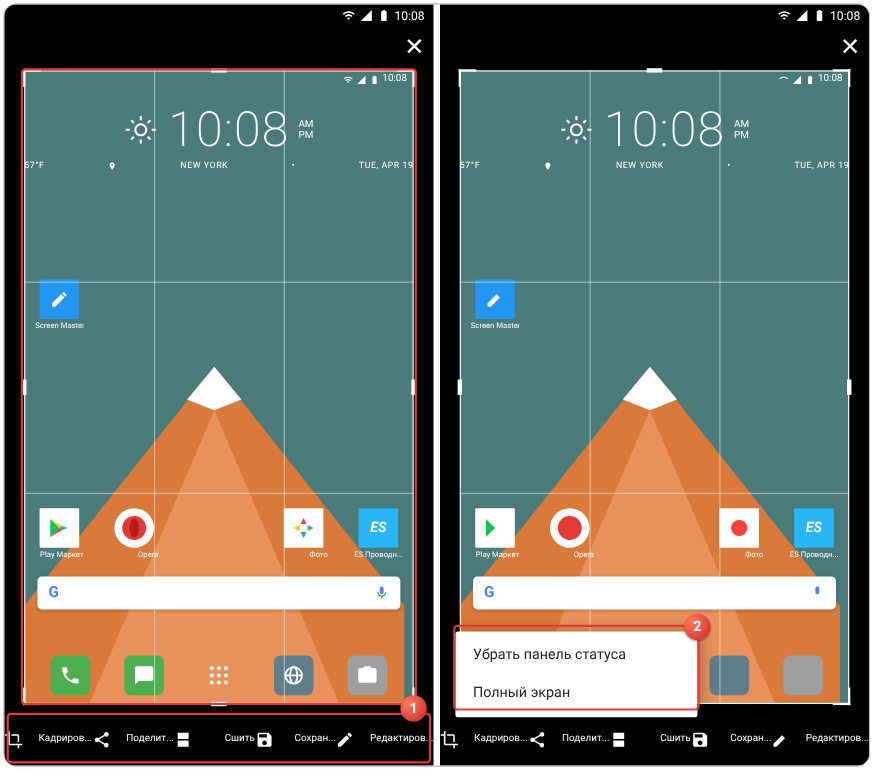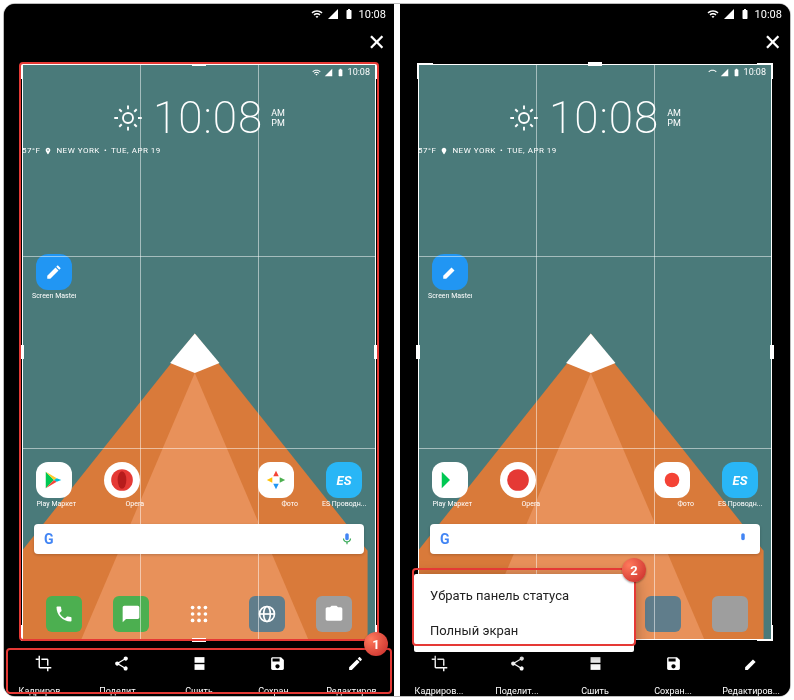--- a/index.html
+++ b/index.html
@@ -30,31 +30,31 @@
 .handle.r{right:-2px;top:50%;transform:translateY(-50%);width:4px;height:14px}
 .wallpaper{position:absolute;inset:0;overflow:hidden}
 .mountain{position:absolute;bottom:0;left:0;right:0;height:60%}
 .inner-status{position:absolute;top:0;left:0;right:0;height:16px;display:flex;justify-content:flex-end;align-items:center;padding:0 6px;gap:3px;color:#fff;font-size:9px}
 .inner-status svg{width:9px;height:9px;fill:#fff}
 .clock-widget{position:absolute;top:28px;left:0;right:0;text-align:center;color:#fff}
 .clock-row{display:flex;justify-content:center;align-items:center;gap:10px}
 .sun-icon{width:30px;height:30px}
 .time{font-size:44px;font-weight:200;letter-spacing:1px}
 .ampm{font-size:9px;display:flex;flex-direction:column;line-height:10px;margin-left:-2px}
-.weather-row{font-size:8px;margin-top:2px;letter-spacing:.5px;display:flex;justify-content:flex-start;align-items:center;gap:4px}
+.weather-row{font-size:8px;margin-top:2px;letter-spacing:.5px;display:flex;justify-content:space-between;align-items:center;gap:4px}
 .app-icon{position:absolute;width:44px;text-align:right}
-.app-icon .icn{width:36px;height:36px;margin:0 auto 2px;border-radius:12px;display:flex;align-items:center;justify-content:center}
+.app-icon .icn{width:36px;height:36px;margin:0 auto 2px;border-radius:1px;display:flex;align-items:center;justify-content:center}
 .app-icon .lbl{color:#fff;font-size:7px;white-space:nowrap;overflow:hidden}
 .search-bar{position:absolute;left:12px;right:12px;height:30px;background:#fff;border-radius:4px;display:flex;align-items:center;padding:0 10px;box-shadow:0 1px 3px rgba(0,0,0,.2)}
 .search-bar .g{font-size:14px;font-weight:bold}
 .search-bar .mic{margin-left:auto}
 .dock{position:absolute;bottom:8px;left:0;right:0;display:flex;justify-content:space-around;padding:0 8px}
 .dock .dicn{width:36px;height:36px;border-radius:6px;display:flex;align-items:center;justify-content:center}
 .toolbar{position:absolute;bottom:0;left:0;right:0;height:48px;background:#000;display:flex}
-.tool-btn{flex:1;display:flex;flex-direction:column;align-items:center;justify-content:flex-end;color:#fff;gap:14px;cursor:pointer}
+.tool-btn{flex:1;display:flex;flex-direction:row;align-items:center;justify-content:space-between;color:#fff;gap:14px;cursor:pointer}
 .tool-btn svg{width:17px;height:17px;fill:#fff}
 .tool-btn span{font-size:9px}
 .red-highlight{position:absolute;border:2px solid #e53935;border-radius:4px;pointer-events:none;z-index:20}
 .badge{position:absolute;width:24px;height:24px;border-radius:50%;background:radial-gradient(circle at 30% 30%,#ff7a5c,#c62828);color:#fff;display:flex;align-items:center;justify-content:center;font-size:13px;font-weight:bold;z-index:30;box-shadow:0 1px 2px rgba(0,0,0,.4)}
 .popup{position:absolute;background:#fff;border-radius:2px;box-shadow:0 4px 16px rgba(0,0,0,.4);z-index:15;padding:4px 0}
 .popup-item{padding:10px 16px;font-size:13px;color:#222;cursor:pointer;white-space:nowrap}
 </style>
 </head>
 <body>
 

